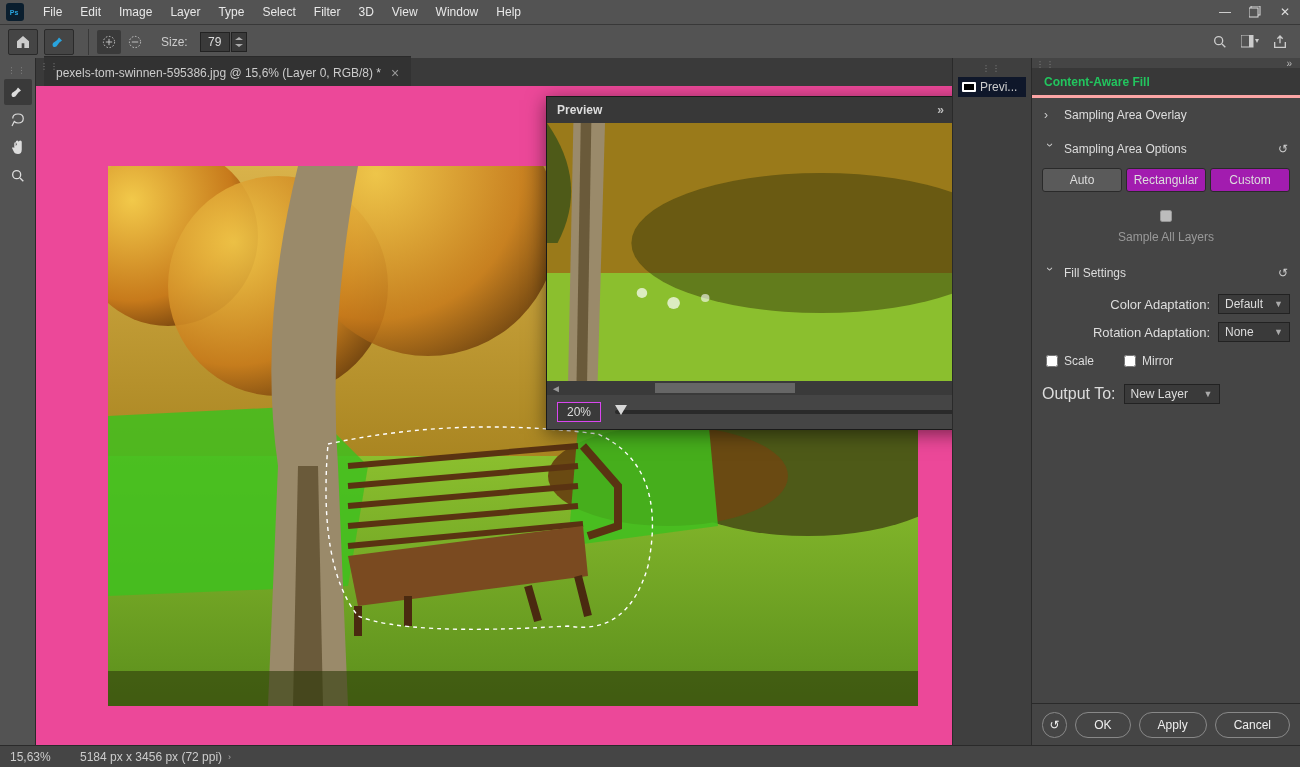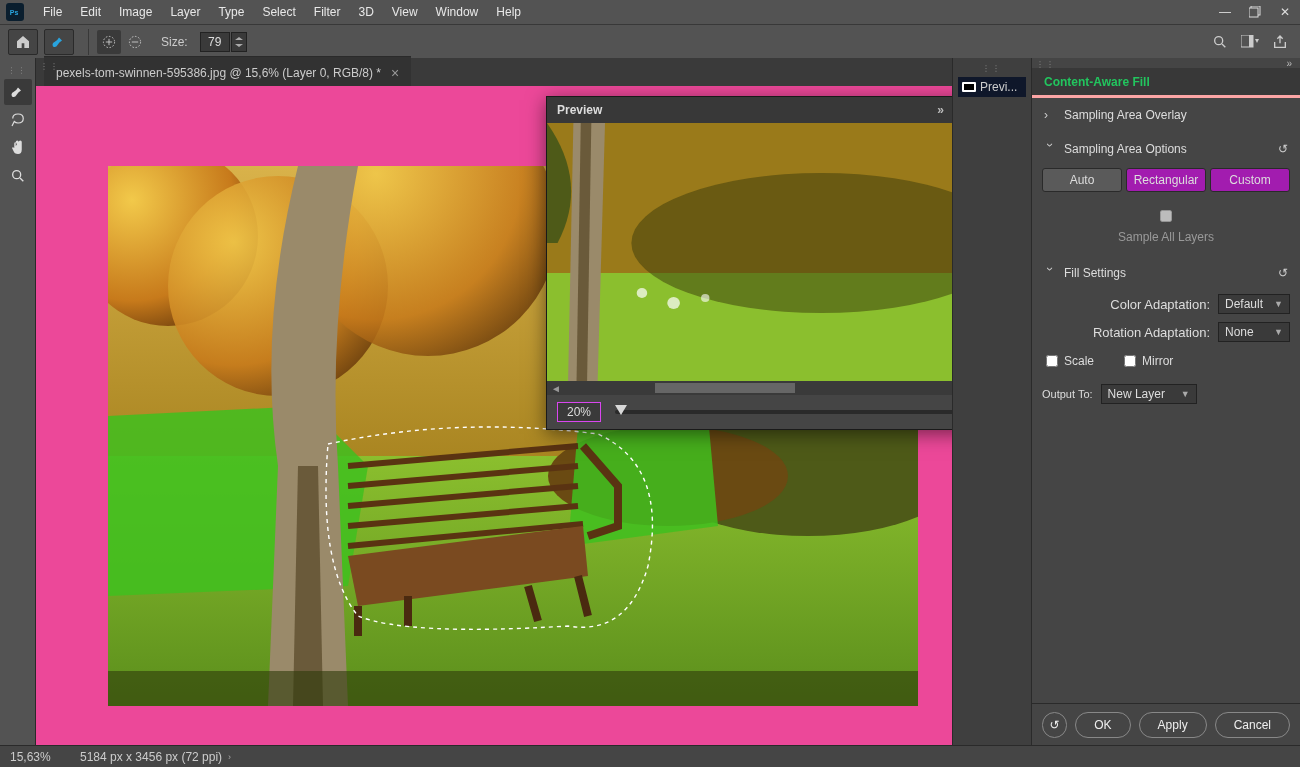--- a/index.html
+++ b/index.html
@@ -65,21 +65,21 @@
 .right-panel .seg .seg-btn { flex: 1; height: 24px; background: #a21caf; border: 1px solid #2a2a2a; border-radius: 3px; display: flex; align-items: center; justify-content: center; color: #ddd; }
 .right-panel .seg .seg-btn.active { background: #5a5a5a; }
 .right-panel .chk-row { display: flex; align-items: center; padding: 4px 14px 12px 14px; gap: 8px; color: #999; flex-direction: column; }
 .right-panel .form-row { display: flex; align-items: center; padding: 4px 10px; gap: 8px; }
 .right-panel .form-row .lab { flex: 1; text-align: right; color: #ddd; font-size: 13px; }
 .right-panel .select { width: 72px; height: 20px; background: #3a3a3a; border: 1px solid #222; display: flex; align-items: center; padding: 0 6px; color: #ddd; gap: 4px; font-size: 11px; justify-content: space-between; }
 .right-panel .select .dd { color: #aaa; font-size: 9px; }
 .right-panel .dual-chk { display: flex; gap: 30px; padding: 8px 14px; }
 .right-panel .dual-chk label { display: flex; align-items: center; gap: 6px; color: #ddd; font-size: 11px; }
 .right-panel .output-row { display: flex; align-items: center; padding: 8px 10px; gap: 8px; }
-.right-panel .output-row .lab { color: #ddd; font-size: 11px; }
+.right-panel .output-row .lab { color: #ddd; font-size: 16px; }
 .right-panel .output-row .select { width: 96px; }
 .right-panel .footer { margin-top: auto; height: 42px; border-top: 1px solid #2a2a2a; display: flex; align-items: center; justify-content: flex-end; gap: 8px; padding: 0 10px; }
 .right-panel .footer .btn { height: 26px; padding: 0 18px; border: 1px solid #888; border-radius: 13px; background: transparent; color: #eee; display: flex; align-items: center; }
 .right-panel .footer .reset { width: 26px; padding: 0; justify-content: center; margin-right: auto; }
 
 .status-bar { height: 22px; background: #454545; display: flex; align-items: center; padding: 0 10px; color: #ccc; border-top: 1px solid #2a2a2a; }
 .status-bar .zoom { width: 60px; }
 .status-bar .dim { margin-left: 10px; }
 
 input[type=checkbox]{ width:12px; height:12px; accent-color:#555; }

